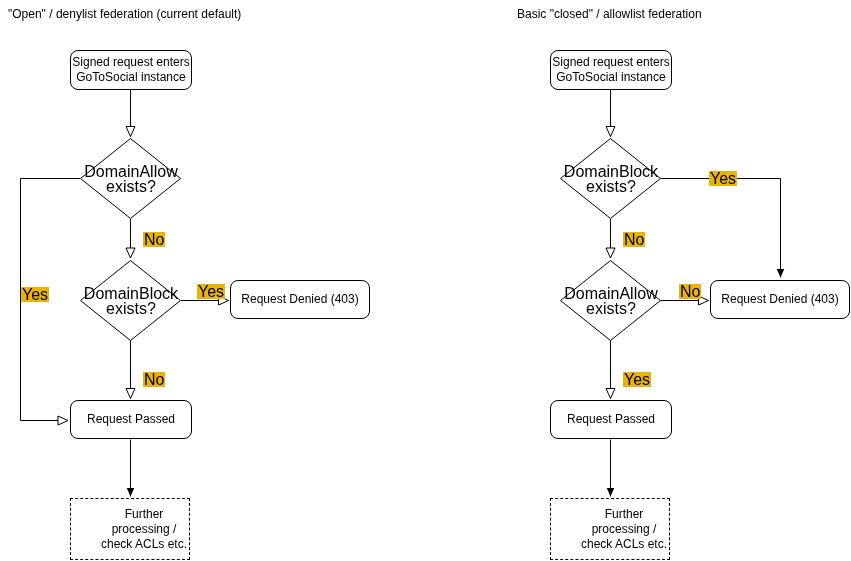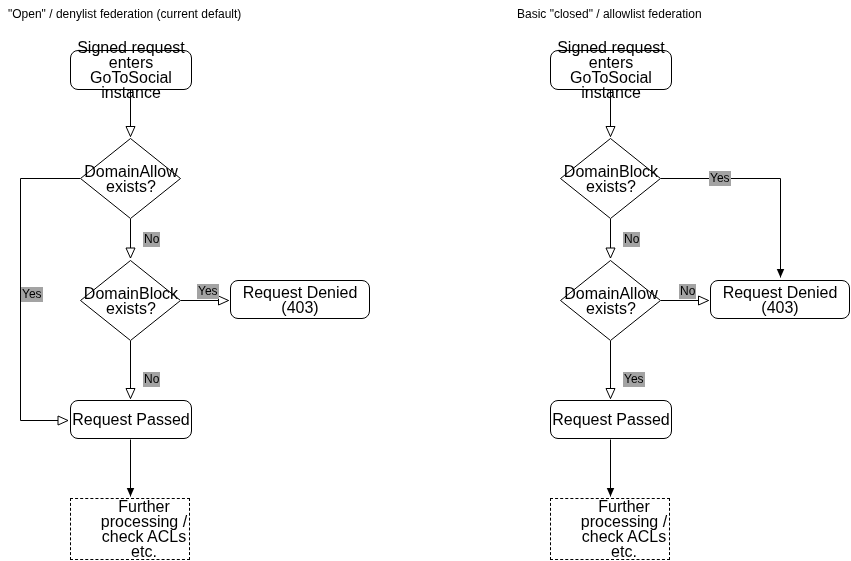--- a/index.html
+++ b/index.html
@@ -25,21 +25,21 @@
 
   .node {
     position: absolute;
     box-sizing: border-box;
     background: #ffffff;
     border: 1px solid #000000;
     display: flex;
     align-items: center;
     justify-content: center;
     text-align: center;
-    font-size: 16px;
+    font-size: 12px;
     line-height: 15px;
     white-space: pre-line;
   }
   .rounded { border-radius: 8px; }
   .dashed  { border-style: dashed; padding-left: 28px; }
 
   .l-start   { left: 70px;  top: 50px;  width: 122px; height: 40px; }
   .l-denied  { left: 230px; top: 280px; width: 140px; height: 39px; }
   .l-passed  { left: 70px;  top: 400px; width: 122px; height: 39px; }
   .l-further { left: 70px;  top: 498px; width: 120px; height: 62px; }
@@ -56,23 +56,23 @@
     line-height: 15px;
     white-space: pre-line;
   }
   .l-d1 { left: 81px;  top: 164px; }
   .l-d2 { left: 81px;  top: 286px; }
   .r-d1 { left: 561px; top: 164px; }
   .r-d2 { left: 561px; top: 286px; }
 
   .edge-label {
     position: absolute;
-    font-size: 12px;
+    font-size: 16px;
     line-height: 15px;
-    background: #a3a3a3;
+    background: #eab308;
     padding: 0 1px;
     white-space: nowrap;
   }
   .l-no1      { left: 143px; top: 232px; }
   .l-yes-r    { left: 197px; top: 284px; }
   .l-no2      { left: 143px; top: 372px; }
   .l-yes-loop { left: 21px;  top: 287px; }
   .r-yes-top  { left: 709px; top: 171px; }
   .r-no1      { left: 623px; top: 232px; }
   .r-no2      { left: 679px; top: 284px; }

